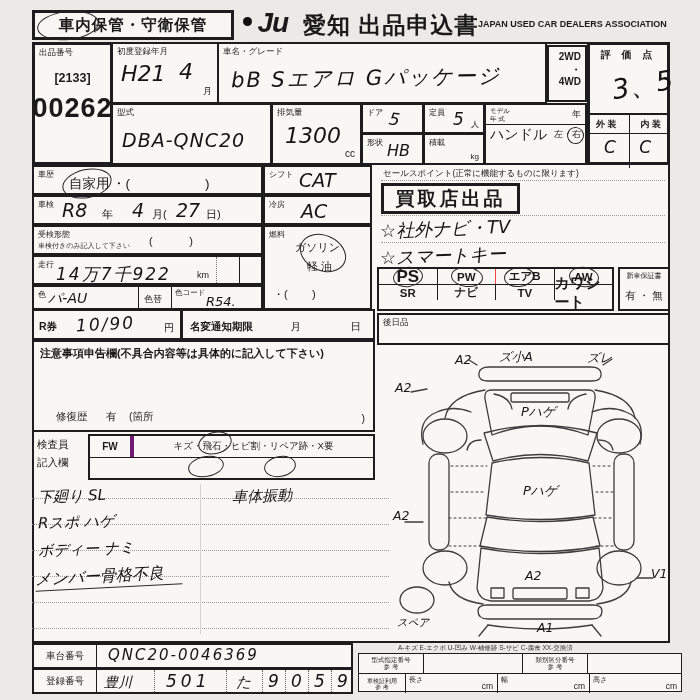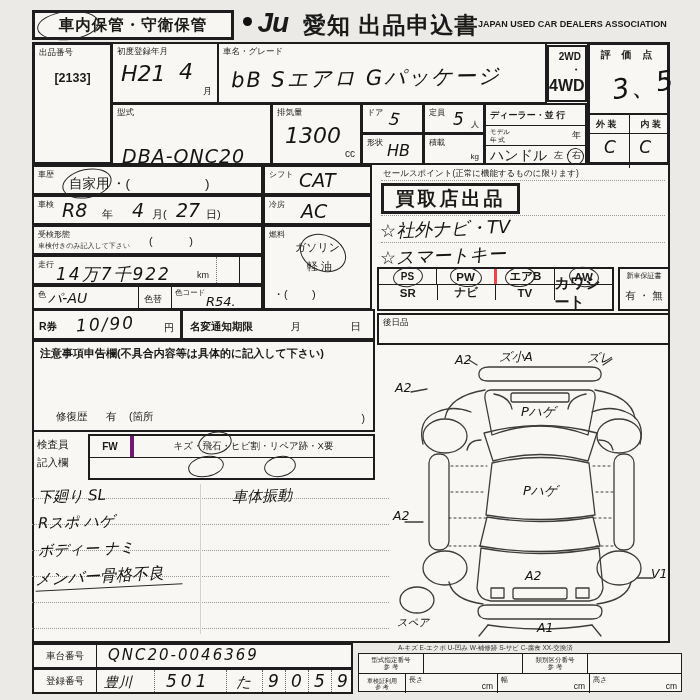--- a/index.html
+++ b/index.html
@@ -32,55 +32,56 @@
   <span class="bold" style="font-size:28px;font-style:italic;letter-spacing:-1px">Ju</span>
 </div>
 <div class="abs bold nw" style="left:303px;top:10px;font-size:23px;letter-spacing:1px">愛知 出品申込書</div>
 <div class="abs bold nw" style="left:478px;top:19px;font-size:9px">JAPAN USED CAR DEALERS ASSOCIATION</div>
 
 <div class="abs bx" style="left:32px;top:42px;width:638px;height:601px;background:#f8f7f3"></div>
 
 <div class="abs bx b3" style="left:32px;top:42px;width:81px;height:123px">
   <span class="lbl">出品番号</span>
   <div class="abs bold cen" style="left:0;top:26px;width:100%;font-size:12.5px">[2133]</div>
+  <div class="abs bold cen" style="left:0;top:48px;width:100%;font-size:27px;letter-spacing:1px">00262</div>
 </div>
 
 <div class="abs bx" style="left:111px;top:42px;width:108px;height:62px">
   <span class="lbl">初度登録年月</span>
   <span class="abs hw" style="left:8px;top:17px;font-size:22px">H21</span>
   <span class="abs hw" style="left:66px;top:15px;font-size:22px">4</span>
   <span class="abs" style="right:5px;bottom:4px;font-size:9px">月</span>
 </div>
 
 <div class="abs bx" style="left:217px;top:42px;width:330px;height:62px">
   <span class="lbl">車名・グレード</span>
   <span class="abs hw" style="left:12px;top:20px;font-size:21px;letter-spacing:2px;transform:rotate(-1deg)">bB Sエアロ Gパッケージ</span>
 </div>
 
 <div class="abs bx" style="left:547px;top:45px;width:40px;height:57px;text-align:right;padding:4px 4px 0 0;line-height:1.25">
   <div class="bold" style="font-size:10px">2WD</div>
   <div class="bold" style="font-size:10px">・</div>
-  <div class="bold" style="font-size:16px">4WD</div>
+  <div class="bold" style="font-size:10px">4WD</div>
 </div>
 
 <div class="abs bx b3" style="left:587px;top:42px;width:83px;height:123px">
   <div class="abs bold cen" style="left:0;top:3px;width:100%;font-size:10px;letter-spacing:4px">評 価 点</div>
   <div class="abs hw" style="left:22px;top:22px;font-size:27px;transform:rotate(-10deg)">3、5</div>
   <div class="abs" style="left:0;top:68px;width:100%;border-top:2px solid #1d1d1d"></div>
   <div class="abs" style="left:50%;top:68px;height:55px;border-left:1px solid #1d1d1d"></div>
   <div class="abs" style="left:0;top:88px;width:100%;border-top:1px solid #1d1d1d"></div>
   <span class="abs bold" style="left:6px;top:73px;font-size:9px">外 装</span>
   <span class="abs bold" style="right:6px;top:73px;font-size:9px">内 装</span>
   <span class="abs hw" style="left:14px;top:92px;font-size:17px">C</span>
   <span class="abs hw" style="right:16px;top:92px;font-size:17px">C</span>
 </div>
 
 <div class="abs bx" style="left:111px;top:103px;width:161px;height:62px">
   <span class="lbl">型式</span>
-  <span class="abs hw" style="left:9px;top:40px;font-size:19px;letter-spacing:1px">DBA-QNC20</span>
+  <span class="abs hw" style="left:9px;top:24px;font-size:19px;letter-spacing:1px">DBA-QNC20</span>
 </div>
 <div class="abs bx" style="left:271px;top:103px;width:91px;height:62px">
   <span class="lbl">排気量</span>
   <span class="abs hw" style="left:12px;top:18px;font-size:22px">1300</span>
   <span class="abs" style="right:5px;bottom:4px;font-size:10px">cc</span>
 </div>
 <div class="abs bx" style="left:361px;top:103px;width:63px;height:31px">
   <span class="lbl" style="font-size:8px">ドア</span>
   <span class="abs hw" style="left:26px;top:4px;font-size:17px;transform:rotate(8deg)">5</span>
 </div>
@@ -92,23 +93,20 @@
 <div class="abs bx" style="left:361px;top:133px;width:63px;height:32px">
   <span class="lbl" style="font-size:8px">形状</span>
   <span class="abs hw" style="left:24px;top:6px;font-size:16px">HB</span>
 </div>
 <div class="abs bx" style="left:423px;top:133px;width:62px;height:32px">
   <span class="lbl" style="font-size:8px">積載</span>
   <span class="abs" style="right:4px;bottom:2px;font-size:8px">kg</span>
 </div>
 
 <div class="abs bx" style="left:484px;top:103px;width:103px;height:62px">
-  <div style="height:20px;border-bottom:1px solid #1d1d1d;display:flex;align-items:center;padding:0 4px;justify-content:space-between">
-    <span class="bold nw" style="font-size:9px">ディーラー・並 行</span>
-  </div>
   <div style="height:19px;border-bottom:1px solid #1d1d1d;display:flex;align-items:center;padding:0 4px;justify-content:space-between">
     <span style="font-size:6.5px;line-height:1.1">
       <span>モデル</span><br><span>年 式</span>
     </span>
     <span style="font-size:9px">年</span>
   </div>
   <div style="height:19px;display:flex;align-items:center;padding:0 4px;justify-content:space-between;position:relative">
     <span style="font-size:14px">ハンドル</span>
     <span style="font-size:9px">左・右</span>
     <span class="circ" style="right:1px;top:2px;width:15px;height:15px;transform:rotate(10deg)"></span>
@@ -180,24 +178,24 @@
   <div class="abs bx b3 cen" style="left:4px;top:18px;width:139px;height:31px;background:#f8f7f3">
     <span class="bold nw" style="font-size:19px;letter-spacing:3px">買取店出品</span>
   </div>
   <span class="abs hw" style="left:3px;top:52px;font-size:18px;transform:rotate(-2deg)">☆社外ナビ・TV</span>
   <span class="abs hw" style="left:3px;top:79px;font-size:18px;transform:rotate(-2deg)">☆スマートキー</span>
 </div>
 
 <div class="abs bx" style="left:377px;top:267px;width:237px;height:44px">
   <div style="display:flex;height:15px;border-bottom:1px solid #1d1d1d">
     <div class="cen" style="flex:1;border-right:1px solid #1d1d1d;position:relative">
-      <span class="bold" style="font-size:10px">PS</span>
+      <span class="bold" style="font-size:17px">PS</span>
       <span class="circ" style="left:14px;top:-2px;width:28px;height:18px;transform:rotate(-8deg)"></span>
     </div>
-    <div class="cen" style="flex:1;border-right:3px solid #ef4444;position:relative">
+    <div class="cen" style="flex:1;border-right:1px solid #ef4444;position:relative">
       <span class="bold" style="font-size:11.5px">PW</span>
       <span class="circ" style="left:13px;top:-2px;width:30px;height:18px;transform:rotate(6deg)"></span>
     </div>
     <div class="cen" style="flex:1;border-right:1px solid #1d1d1d;position:relative">
       <span class="bold" style="font-size:11.5px">エアB</span>
       <span class="circ" style="left:8px;top:-2px;width:28px;height:18px;transform:rotate(-6deg)"></span>
     </div>
     <div class="cen" style="flex:1;position:relative">
       <span class="bold" style="font-size:11.5px">AW</span>
       <span class="circ" style="left:14px;top:-2px;width:28px;height:18px;transform:rotate(8deg)"></span>

